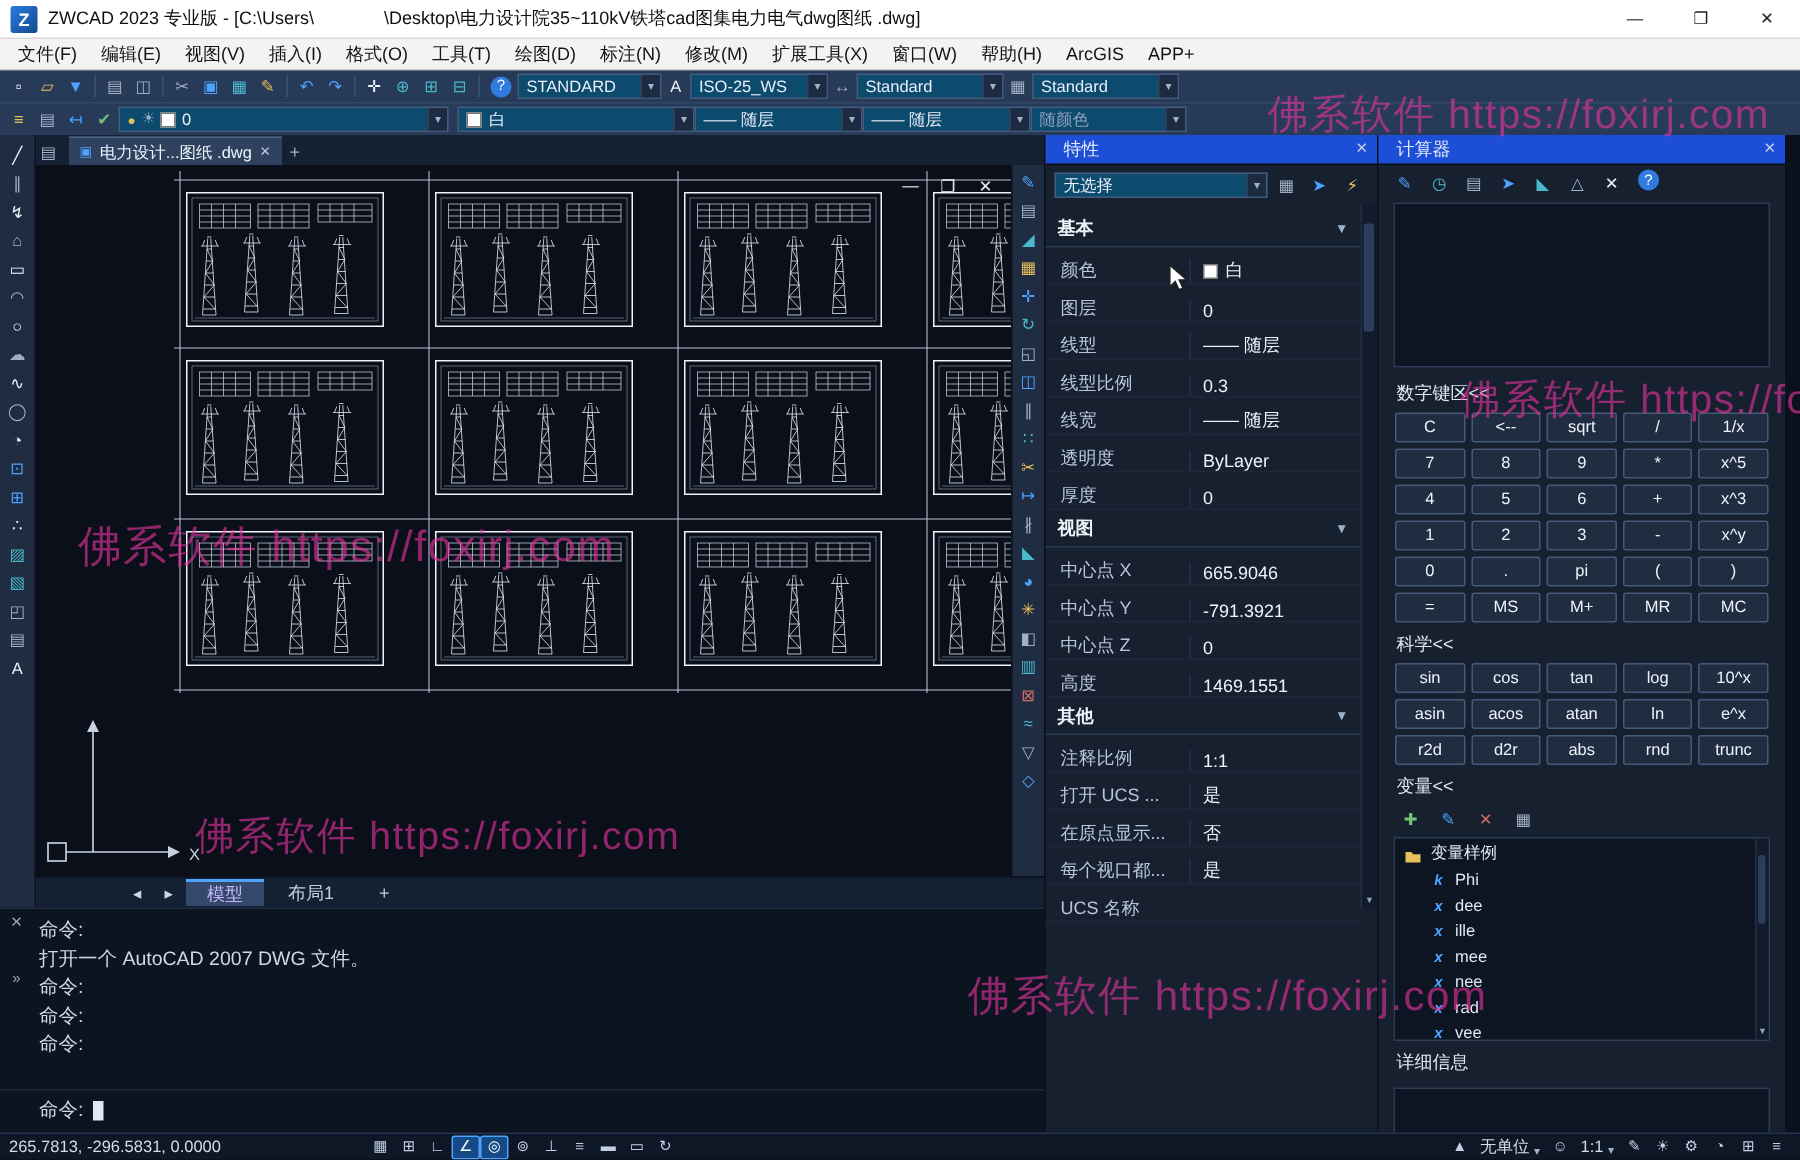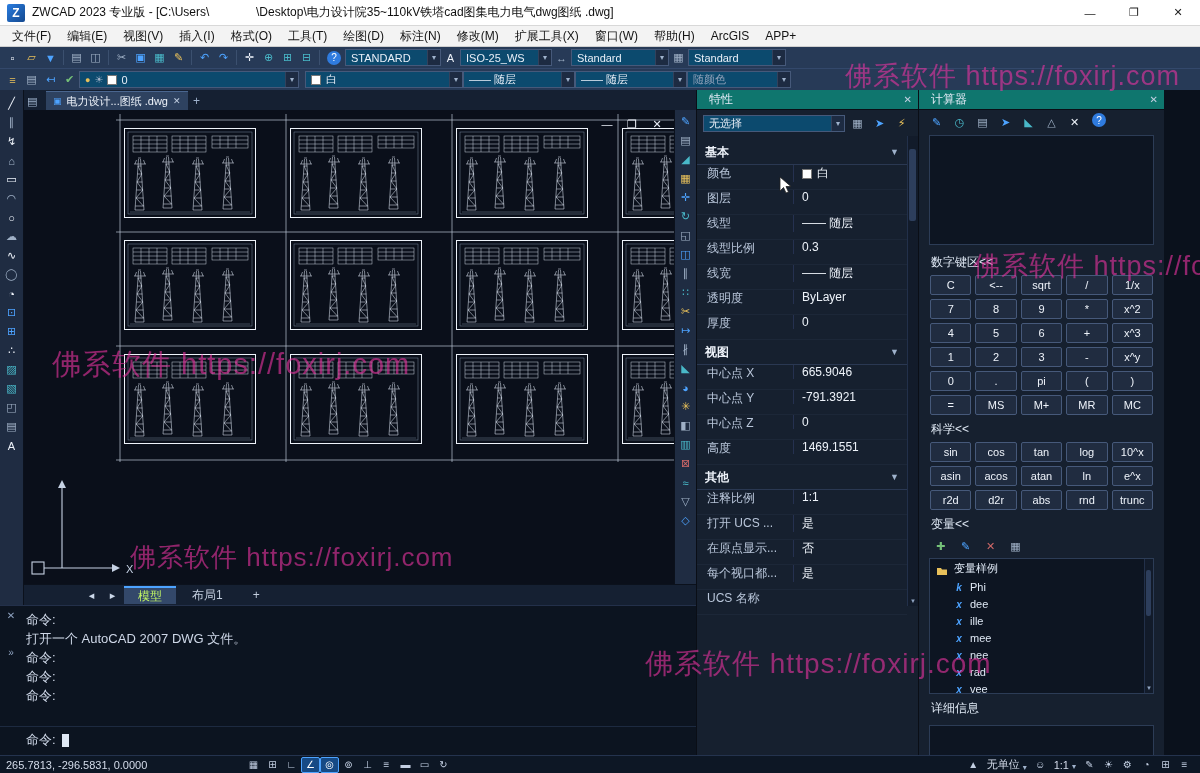--- a/index.html
+++ b/index.html
@@ -34,40 +34,40 @@
 .doctab .x{font-size:9px;color:#c2cfe2;}
 .tab-plus{width:18px;height:19px;display:flex;align-items:center;justify-content:center;color:#9fb2cc;font-size:12px;}
 .tabbar-ic{position:absolute;left:3px;bottom:2px;font-size:11px;color:#9fb2cc;}
 
 #canvas{left:24px;top:110px;width:650px;height:474px;background:#0a0f1a;overflow:hidden;}
 .child-ctrl{position:absolute;top:8px;right:9px;display:flex;gap:9px;z-index:5;}
 .child-ctrl span{color:#e9eef6;font-size:11px;width:16px;text-align:center;}
 
 #layout-tabs{left:24px;top:584px;width:672px;height:21px;background:#152032;display:flex;align-items:center;padding-left:58px;gap:2px;border-top:1px solid #0b111c;}
 .ltab{height:18px;padding:0 14px;display:flex;align-items:center;font-size:12px;color:#c3cede;}
-.ltab.active{background:#33486a;color:#bef264;border-top:2px solid #4da3ff;}
+.ltab.active{background:#33486a;color:#c4b5fd;border-top:2px solid #4da3ff;}
 
 #command{left:0;top:605px;width:696px;height:150px;background:#0c1420;border-top:1px solid #23304a;font-family:"DejaVu Sans Mono","Liberation Mono",monospace;}
 .cmd-gutter{position:absolute;left:0;top:0;width:22px;height:100%;display:flex;flex-direction:column;align-items:center;gap:26px;padding-top:4px;color:#8fa3c0;font-size:10px;}
 .cmd-lines{position:absolute;left:26px;top:4px;right:4px;}
 .cmd-line{font-size:13px;color:#cfd8e8;line-height:19px;white-space:pre;}
 .cmd-prompt{position:absolute;left:26px;bottom:6px;font-size:13px;color:#cfd8e8;display:flex;align-items:center;gap:6px;}
 .caret{width:7px;height:13px;background:#dfe8f4;display:inline-block;}
 .cmd-sep{position:absolute;left:0;bottom:28px;width:100%;height:1px;background:#1d2a40;}
 
 #properties{left:696px;top:90px;width:222px;height:665px;background:#16202f;border-left:1px solid #0a0e16;}
-#calculator{left:918px;top:90px;width:246px;height:665px;background:#16202f;border-left:1px solid #0a0e16;}
-.panel-header{height:20px;background:#0f766e;display:flex;align-items:center;color:#e2eaf6;font-size:12px;padding-left:12px;position:relative;border-bottom:1px solid #0a0e16;}
+#calculator{left:918px;top:90px;width:272px;height:665px;background:#16202f;border-left:1px solid #0a0e16;}
+.panel-header{height:20px;background:#1d4ed8;display:flex;align-items:center;color:#e2eaf6;font-size:12px;padding-left:12px;position:relative;border-bottom:1px solid #0a0e16;}
 .ph-close{position:absolute;right:6px;font-size:10px;color:#c2cfe2;}
 .sel-row{height:26px;display:flex;align-items:center;gap:3px;padding:0 6px;}
 .sel-combo{width:142px;}
 .prop-body{position:absolute;left:0;top:50px;right:11px;}
 .sec-row{height:25px;display:flex;align-items:center;padding:0 8px;color:#eef3fa;font-size:12px;font-weight:bold;border-bottom:1px solid #2a3852;}
 .sec-row .col{margin-left:auto;font-size:9px;color:#9fb2cc;font-weight:normal;}
-.prop-row{height:25px;display:flex;border-bottom:1px solid #1c2738;font-size:12px;align-items:flex-start;}
+.prop-row{height:25px;display:flex;border-bottom:1px solid #1c2738;font-size:12px;align-items:flex-end;}
 .pl{width:96px;padding-left:10px;color:#b9c6da;display:flex;align-items:center;white-space:nowrap;overflow:hidden;}
 .pv{flex:1;border-left:1px solid #253150;padding-left:8px;color:#eef3fa;display:flex;align-items:center;gap:5px;white-space:nowrap;}
 .vscroll{position:absolute;right:0;top:46px;width:11px;height:470px;background:#121b2a;border-left:1px solid #22304a;}
 .vs-up,.vs-dn{position:absolute;left:0;width:100%;height:11px;display:flex;align-items:center;justify-content:center;font-size:6px;color:#8fa3c0;}
 .vs-up{top:0}.vs-dn{bottom:0}
 .vs-thumb{position:absolute;left:1px;right:2px;top:13px;height:72px;background:#2d3e5c;border-radius:2px;}
 
 .calc-toolbar{height:22px;display:flex;gap:4px;padding:3px 8px;}
 .calc-display{margin:3px 10px;height:110px;background:#0d1522;border:1px solid #2c3c56;}
 .sec-label{padding:6px 12px 4px;color:#dfe8f4;font-size:12px;}
@@ -489,21 +489,21 @@
     <div class="keys">
       <span class="key">C</span>
         <span class="key">&lt;--</span>
         <span class="key">sqrt</span>
         <span class="key">/</span>
         <span class="key">1/x</span>
       <span class="key">7</span>
         <span class="key">8</span>
         <span class="key">9</span>
         <span class="key">*</span>
-        <span class="key">x^2</span>
+        <span class="key">x^5</span>
       <span class="key">4</span>
         <span class="key">5</span>
         <span class="key">6</span>
         <span class="key">+</span>
         <span class="key">x^3</span>
       <span class="key">1</span>
         <span class="key">2</span>
         <span class="key">3</span>
         <span class="key">-</span>
         <span class="key">x^y</span>

